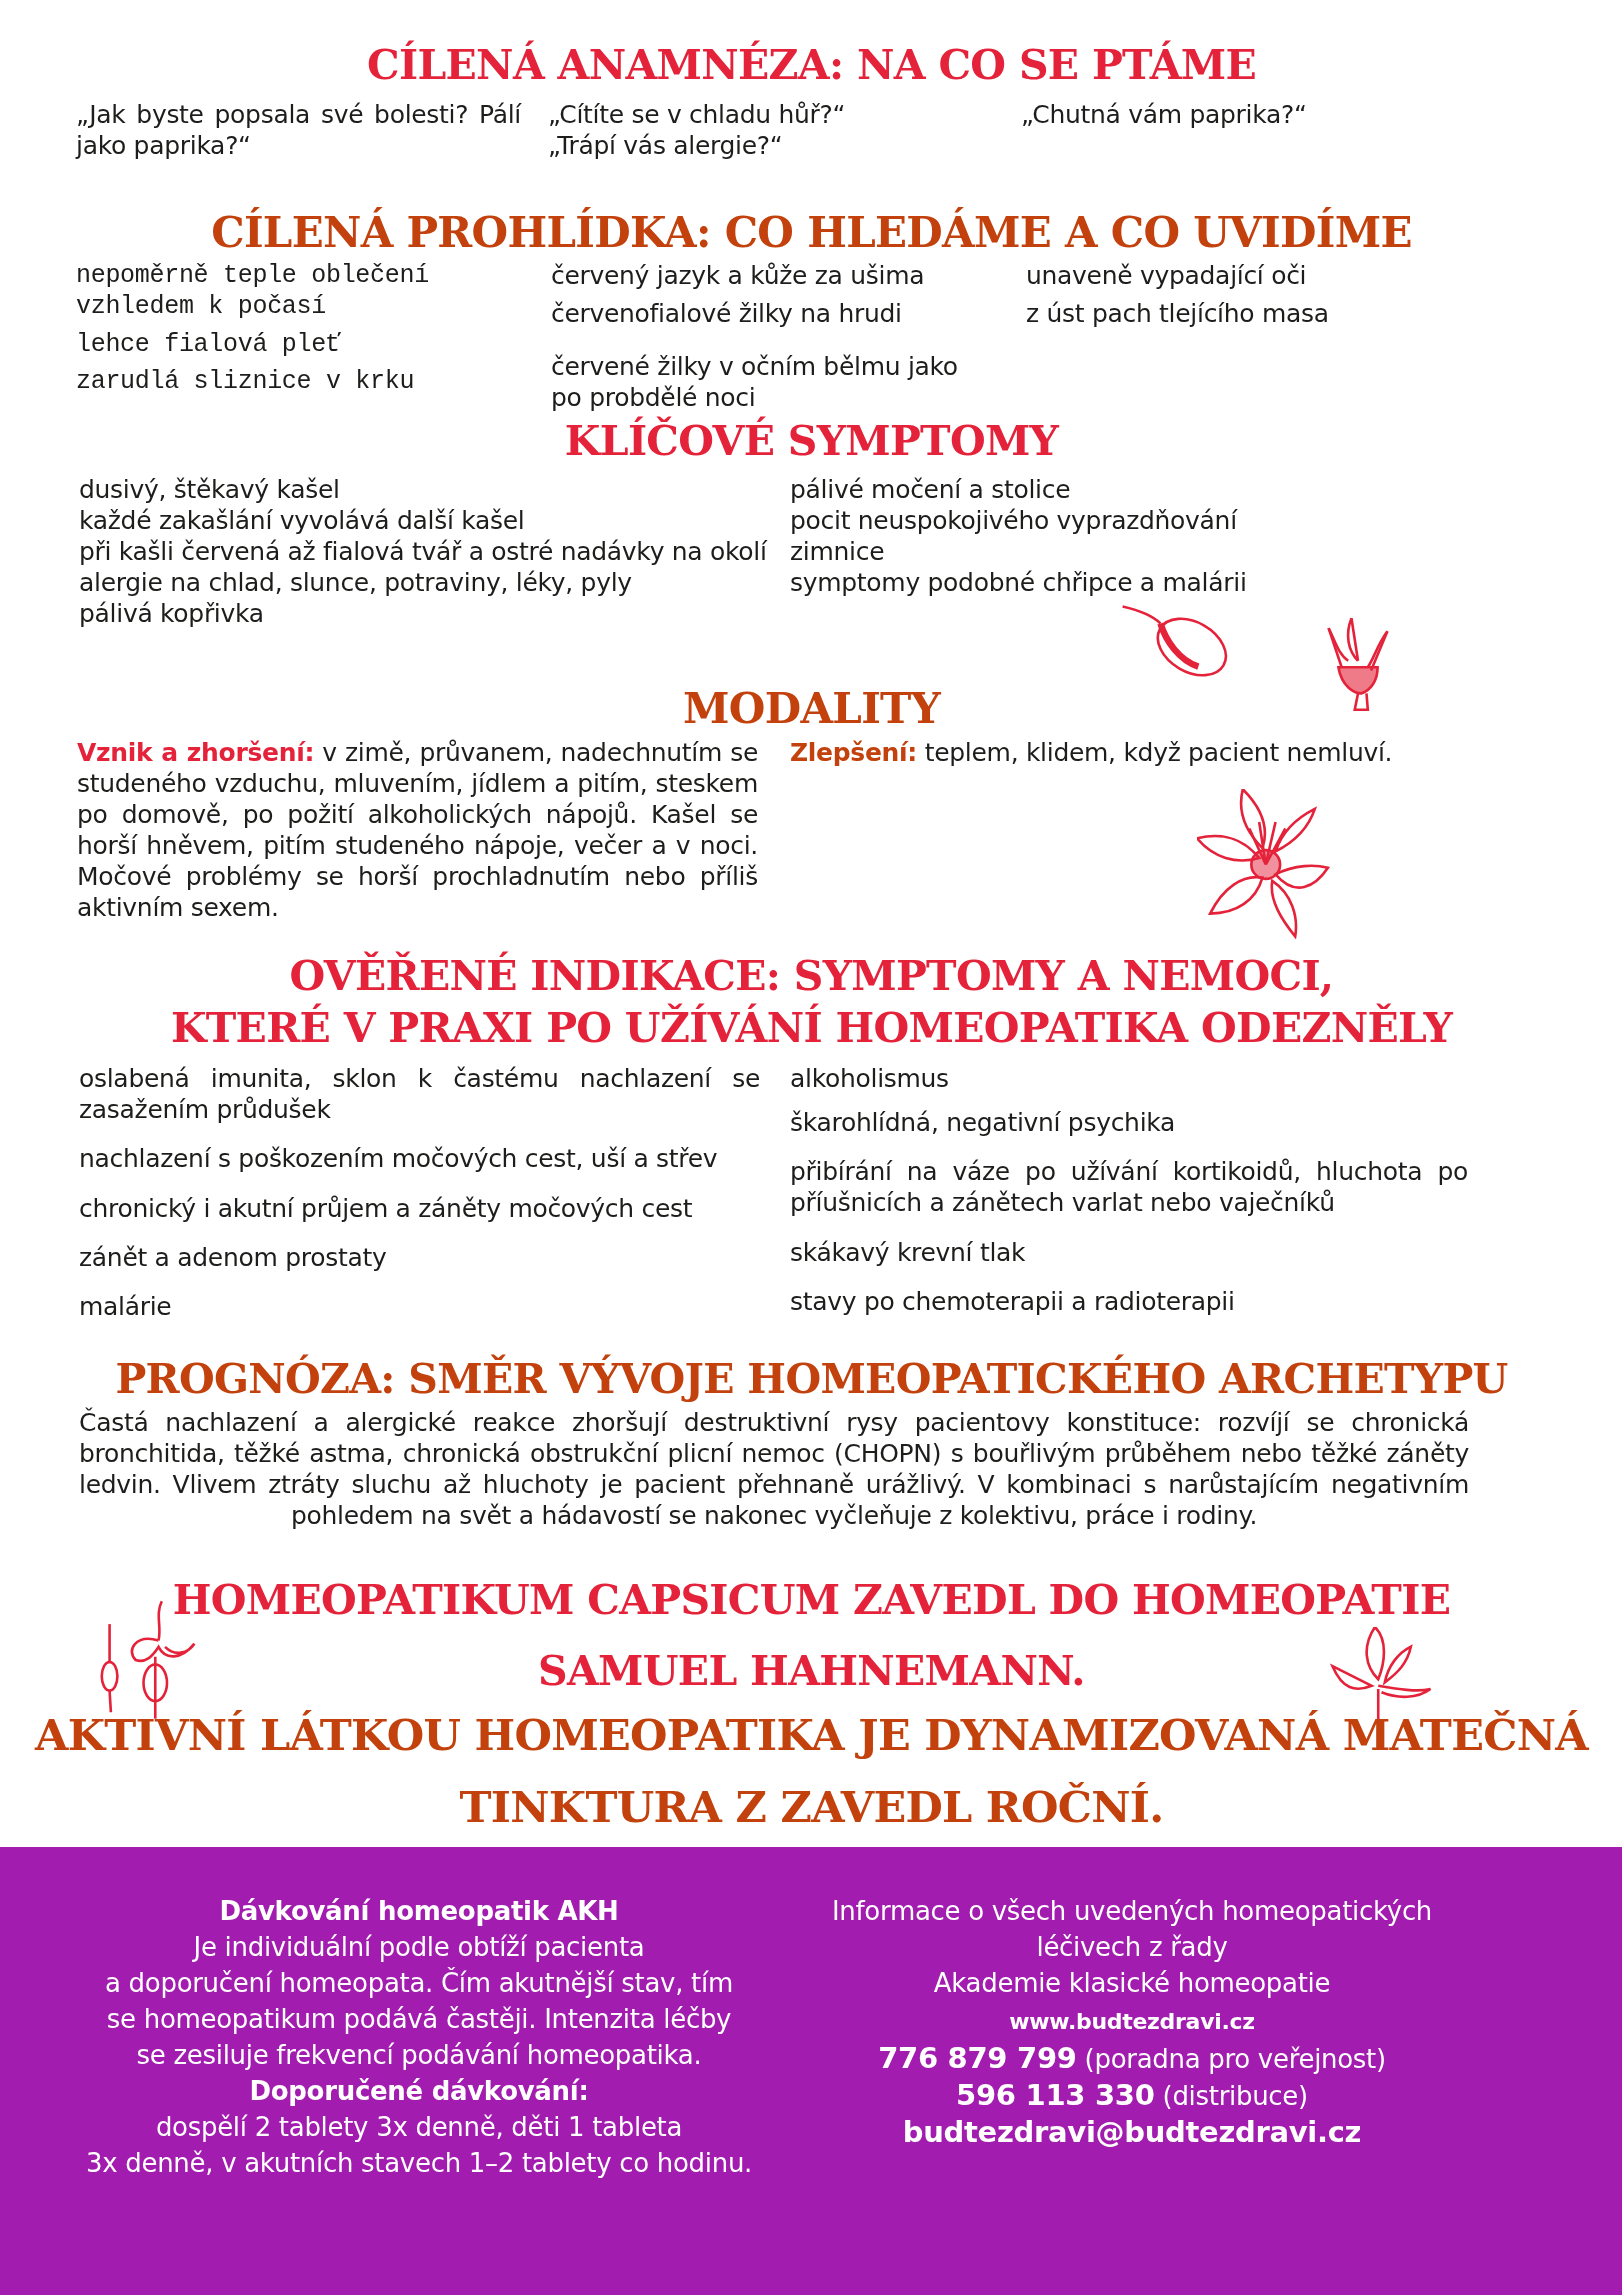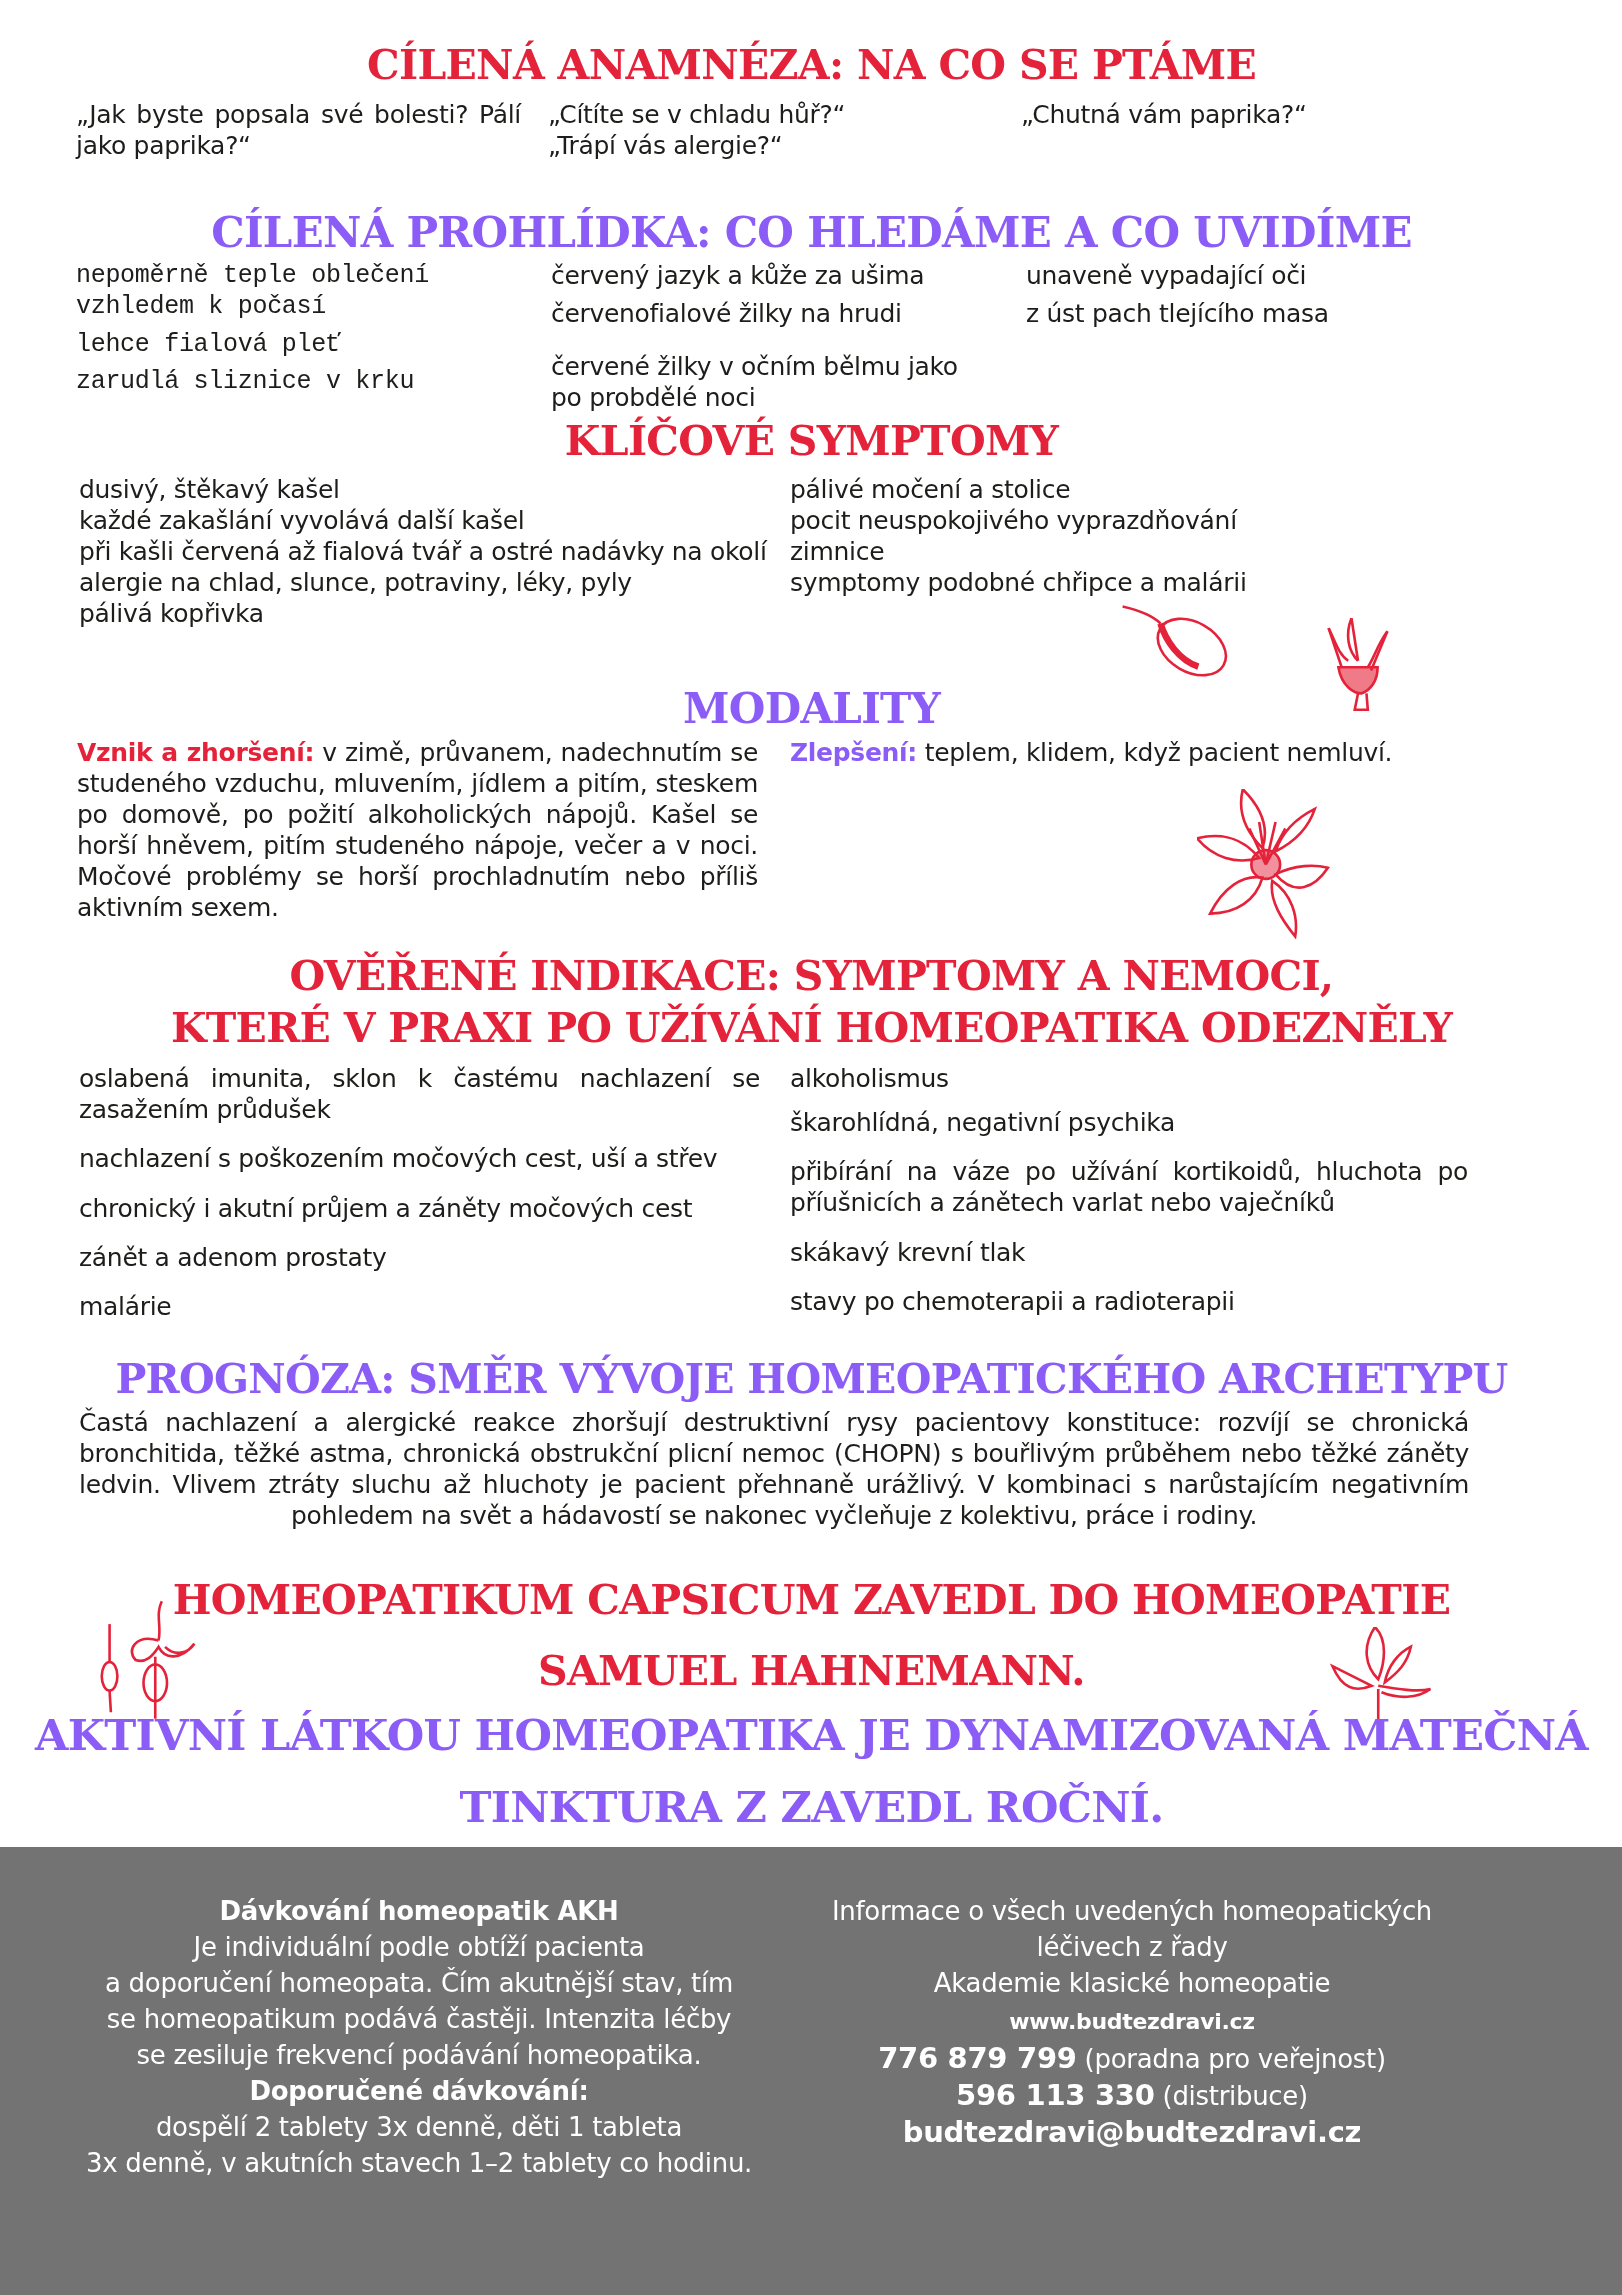--- a/index.html
+++ b/index.html
@@ -2,25 +2,25 @@
 <html style="font-size:10.5px"><head>
 <meta charset="utf-8">
 <style>
   html, body { margin: 0; padding: 0; background: #ffffff; }
   body { width: 1623px; height: 2295px; position: relative; overflow: hidden;
          font-family: "Liberation Sans", sans-serif; color: #1d1d1b; }
   .abs { position: absolute; }
   .h { font-family: "DejaVu Serif", serif; font-weight: bold; text-align: center;
        letter-spacing: -0.7px; white-space: nowrap; }
   .red { color: #e4233b; }
-  .grey { color: #8b5cf6; }
+  .grey { color: #c2410c; }
   .t { font-family: "DejaVu Sans", sans-serif; font-size: 25px; line-height: 31px; letter-spacing: -0.3px; }
   .list { list-style: none; margin: 0; padding: 0; }
   .just { text-align: justify; }
-  .footer { position: absolute; left: 0; top: 1847px; width: 1623px; height: 449px; background: #737373; }
+  .footer { position: absolute; left: 0; top: 1847px; width: 1623px; height: 449px; background: #a21caf; }
   .ft { color: #ffffff; font-family: "DejaVu Sans", sans-serif; font-size: 26px; line-height: 36px;
         text-align: center; letter-spacing: -0.3px; }
   .ft b { font-weight: bold; }
   svg.deco { position: absolute; }
   svg.deco path, svg.deco ellipse, svg.deco circle { fill: none; stroke: #e4233b; stroke-width: 4; }
 </style>
 </head>
 <body>
 
 <div class="abs h red" style="left:0;top:41px;width:1623px;font-size:41px;">CÍLENÁ ANAMNÉZA: NA CO SE PTÁME</div>

